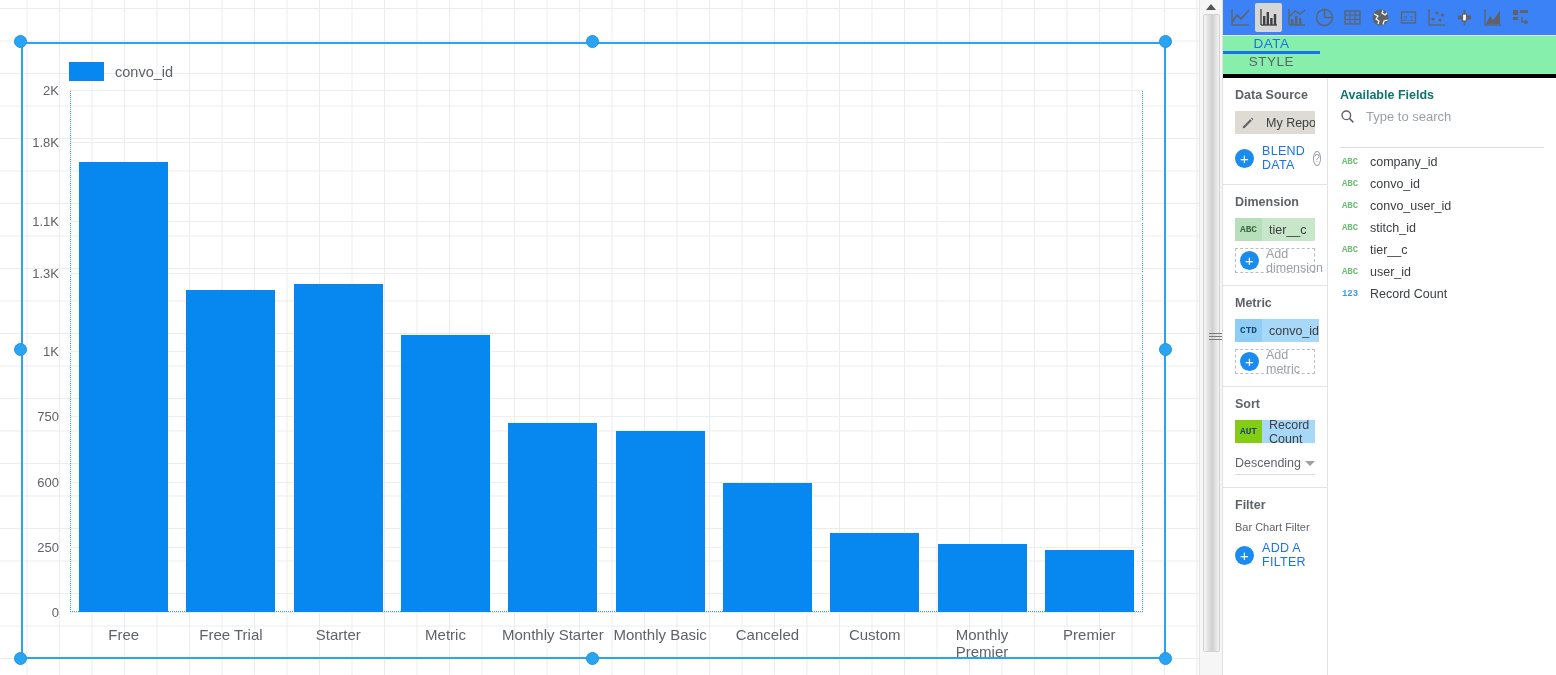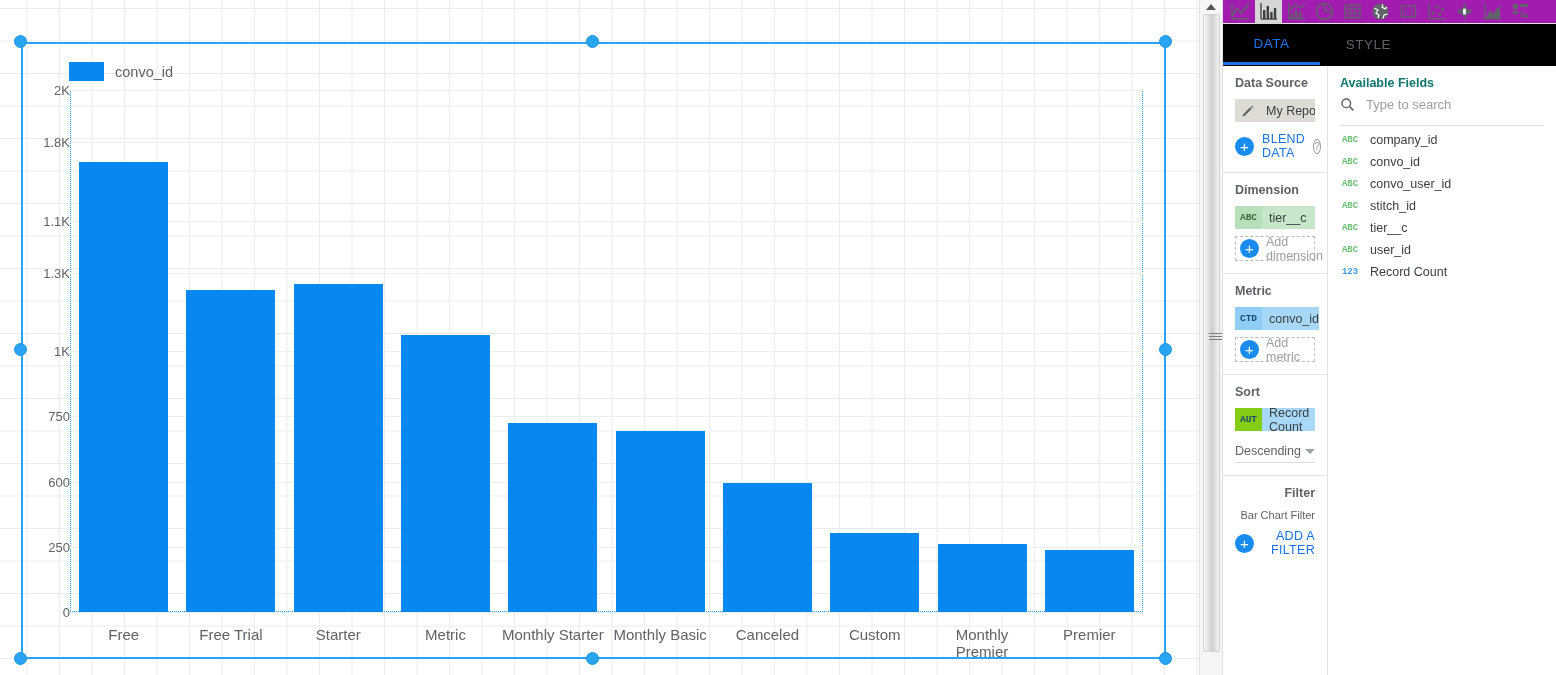--- a/index.html
+++ b/index.html
@@ -79,20 +79,21 @@
     border: 1.5px dotted #29a4f2;
     pointer-events: none;
   }
   .gridline {
     position: absolute; left: 0; right: 0;
     height: 1px; background: #eceff1;
   }
   .ytick {
     position: absolute;
     right: 100%;
+    margin-right: 11px;
     transform: translateY(-50%);
     font-size: 13px;
     color: #5f6368;
     white-space: nowrap;
   }
   .bars {
     position: absolute;
     left: 0; right: 0; bottom: 0;
     height: 100%;
     display: flex;
@@ -161,40 +162,41 @@
 
   
   .panel {
     width: 334px; height: 675px;
     background: #ffffff;
     display: flex; flex-direction: column;
     border-left: 1px solid #e0e0e0;
     position: relative;
   }
   .viz-toolbar {
-    height: 24px;
-    background: #a21caf;
+    height: 36px;
+    background: #3b82f6;
     border-bottom: 1px solid #e4e4e4;
     display: flex; align-items: center;
     padding-left: 4px;
     gap: 1px;
   }
   .viz-btn {
     width: 27px; height: 29px;
     display: flex; align-items: center; justify-content: center;
     border-radius: 2px;
   }
   .viz-btn svg { display: block; }
   .viz-btn.selected { background: #d6d6d6; }
 
   .tabs {
     height: 42px;
     display: flex;
-    border-bottom: 1px solid #000000;
-    background: #000000;
+    border-bottom: 4px solid #000000;
+    background: #86efac;
+    flex-direction: column;
   }
   .tab {
     width: 97px;
     display: flex; align-items: center; justify-content: center;
     font-size: 13.5px;
     letter-spacing: .5px;
     color: #5f6368;
   }
   .tab.active { color: #1a73e8; border-bottom: 3px solid #1a73e8; }
 
@@ -208,21 +210,21 @@
   .col-right {
     flex: 1;
     background: #fff;
     padding: 0 0 0 0;
   }
 
   .section {
     padding: 10px 12px 12px 12px;
     border-bottom: 1px solid #e3e3e3;
   }
-  .section.nb { border-bottom: none; text-align: right; }
+  .section.nb { border-bottom: none; }
   .sec-title {
     font-size: 12.5px; color: #5f6368; font-weight: bold;
     margin-bottom: 9px;
   }
   .sub-label { font-size: 11px; color: #5f6368; margin-bottom: 8px; }
 
   .ds-row { display: flex; align-items: center; height: 23px; margin-bottom: 10px; }
   .ds-edit {
     width: 25px; height: 23px;
     background: #dedbd5;
@@ -289,21 +291,21 @@
     border-right: 5px solid transparent;
     border-top: 5px solid #9aa0a6;
   }
   .filter-link { font-size: 12.5px; color: #1a73e8; letter-spacing: .3px; }
 
   
   .af-title { font-size: 12.5px; color: #0f766e; font-weight: bold; padding: 10px 12px 6px 12px; }
   .af-search {
     display: flex; align-items: center; gap: 9px;
     margin: 0 12px 3px 12px;
-    padding-bottom: 12px;
+    padding-bottom: 22px;
     border-bottom: 1px solid #dadce0;
   }
   .af-search-input {
     border: none; outline: none;
     font-size: 13px; color: #3c4043;
     background: transparent; flex: 1;
     font-family: "Liberation Sans", sans-serif;
   }
   .af-search-input::placeholder { color: #9aa0a6; }
   .field-row {

